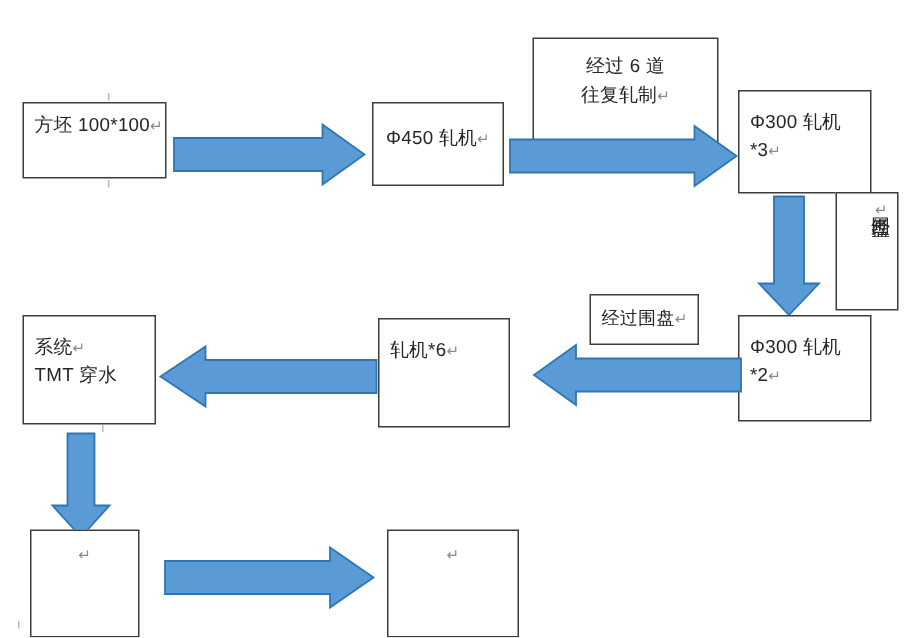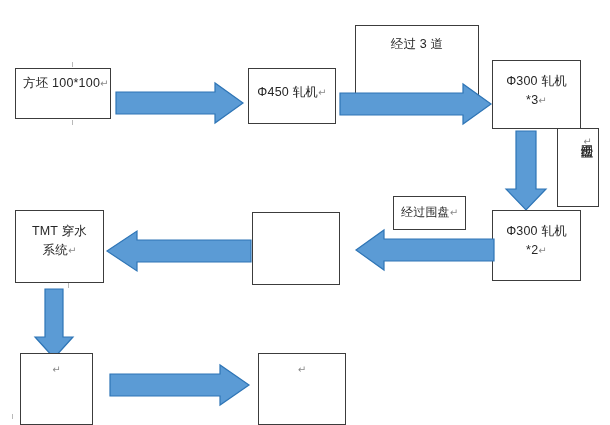--- a/index.html
+++ b/index.html
@@ -20,21 +20,20 @@
   .node {
     position: absolute;
     box-sizing: border-box;
     border: 1px solid #3c3c3c;
     background: #ffffff;
     color: #262626;
     font-size: 12.5px;
     line-height: 1.55;
     padding: 5px 7px 4px 7px;
     letter-spacing: 0.2px;
-    text-align: center;
   }
   .node .ln {
     display: block;
     white-space: pre;
   }
   .node.center-txt {
     text-align: center;
   }
   .node.vert {
     writing-mode: vertical-rl;
@@ -99,21 +98,22 @@
     <svg width="128" height="42" viewBox="0 0 128 42">
       <path class="body" d="M0,10 L99,10 L99,1 L127,21 L99,41 L99,32 L0,32 Z"></path>
     </svg>
   </div>
 
   <div class="node center-txt" style="left:248px; top:68px; width:88px; height:56px; padding-top:14px;">
     <span class="ln">Φ450 轧机<span class="pilcrow">↵</span></span>
   </div>
 
   <div class="node center-txt" style="left:355px; top:25px; width:124px; height:71px; padding-top:9px;">
-    <span class="ln">经过 3 道</span>
+    <span class="ln">经过 6 道</span>
+    <span class="ln">往复轧制<span class="pilcrow">↵</span></span>
   </div>
 
   <div class="arrow" style="left:340px; top:83px;">
     <svg width="152" height="42" viewBox="0 0 152 42">
       <path class="body" d="M0,10 L123,10 L123,1 L151,21 L123,41 L123,32 L0,32 Z"></path>
     </svg>
   </div>
 
   <div class="node" style="left:492px; top:60px; width:89px; height:69px; padding-top:11px;">
     <span class="ln">Φ300 轧机</span>
@@ -139,31 +139,32 @@
     <span class="ln">经过围盘<span class="pilcrow">↵</span></span>
   </div>
 
   <div class="arrow" style="left:355px; top:229px;">
     <svg width="140" height="42" viewBox="0 0 140 42">
       <path class="body" d="M139,10 L29,10 L29,1 L1,21 L29,41 L29,32 L139,32 Z"></path>
     </svg>
   </div>
 
   <div class="node" style="left:252px; top:212px; width:88px; height:73px; padding-top:11px;">
+    <span class="ln">轧机*6<span class="pilcrow">↵</span></span>
   </div>
 
   <div class="arrow" style="left:106px; top:230px;">
     <svg width="146" height="42" viewBox="0 0 146 42">
       <path class="body" d="M145,10 L31,10 L31,1 L1,21 L31,41 L31,32 L145,32 Z"></path>
     </svg>
   </div>
 
   <div class="node" style="left:15px; top:210px; width:89px; height:73px; padding-top:11px;">
+    <span class="ln">系统<span class="pilcrow">↵</span></span>
     <span class="ln">TMT 穿水</span>
-    <span class="ln">系统<span class="pilcrow">↵</span></span>
   </div>
 
   <div class="arrow" style="left:34px; top:289px;">
     <svg width="40" height="70" viewBox="0 0 40 70">
       <path class="body" d="M11,0 L29,0 L29,48 L39,48 L20,69 L1,48 L11,48 Z"></path>
     </svg>
   </div>
 
   <div class="node center-txt" style="left:20px; top:353px; width:73px; height:72px; padding-top:6px;">
     <span class="blank-line"><span class="pilcrow">↵</span></span>

